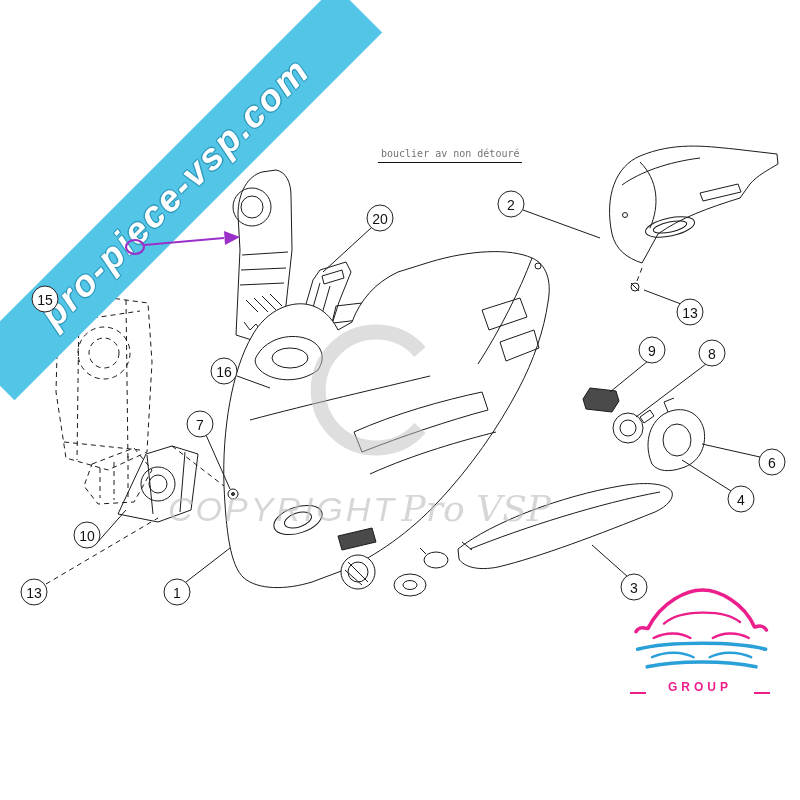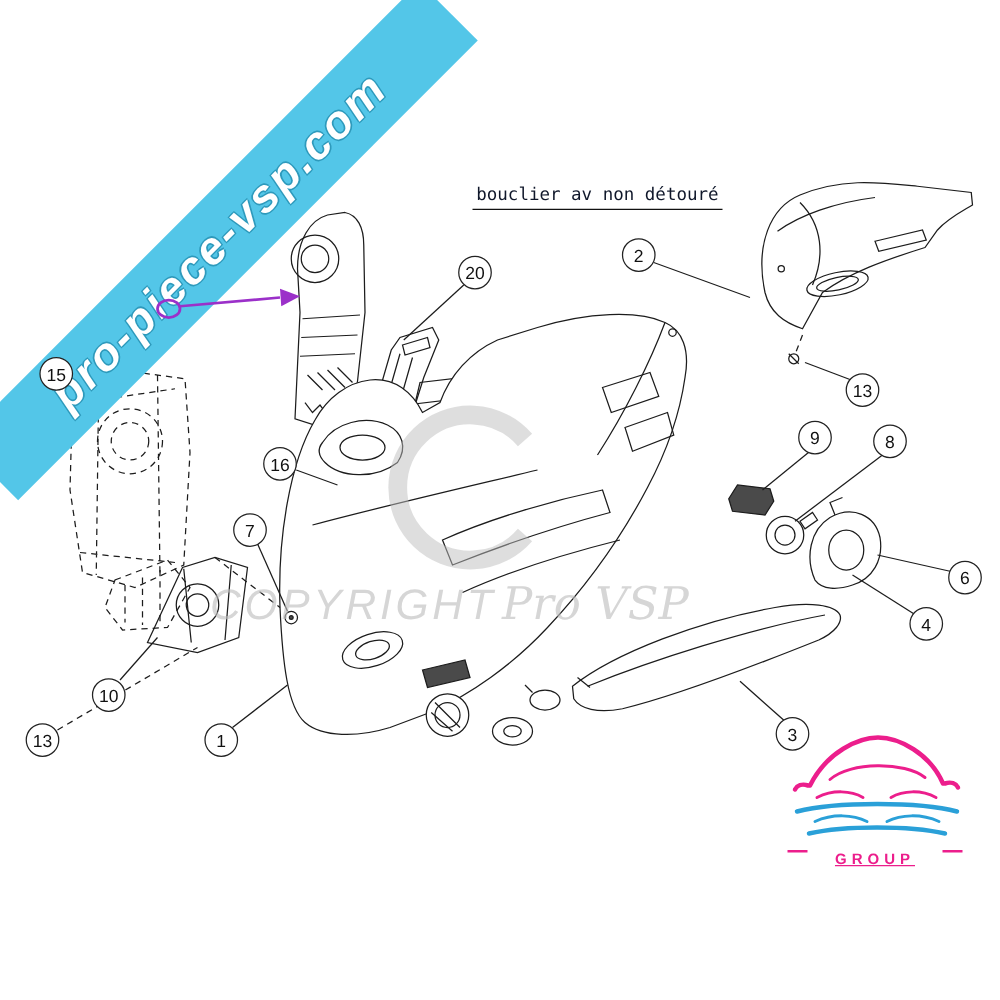--- a/index.html
+++ b/index.html
@@ -20,21 +20,21 @@
   .banner span {
     color:#fff; font-weight:bold; font-style:italic;
     font-size:37px; letter-spacing:2px; white-space:nowrap;
     text-shadow:1px 1px 0 var(--banner_outline), -1px -1px 0 var(--banner_outline),
                 1px -1px 0 var(--banner_outline), -1px 1px 0 var(--banner_outline);
   }
 
   
   .part-label {
     position:absolute; left:378px; top:148px; z-index:4;
-    font-family:"DejaVu Sans Mono", monospace; font-size:14px; color:#0f172a;
+    font-family:"DejaVu Sans Mono", monospace; font-size:10px; color:#737373;
     border-bottom:1.5px solid #111; padding:0 3px 3px 3px; white-space:nowrap;
   }
 
   
   .diagram-svg, .overlay-svg {
     position:absolute; left:0; top:0; width:800px; height:800px;
   }
   .diagram-svg { z-index:2; }
   .overlay-svg { z-index:7; pointer-events:none; }
 
@@ -53,35 +53,35 @@
   .callout {
     position:absolute; width:27px; height:27px; box-sizing:border-box;
     border:1.6px solid #222; border-radius:50%; background:#fff;
     display:flex; align-items:center; justify-content:center;
     transform:translate(-50%,-50%);
     font-size:14px; color:#111;
   }
 
   
   .copyright {
-    position:absolute; left:168px; top:463px; z-index:5;
+    position:absolute; left:168px; top:488px; z-index:5;
     color:var(--watermark); opacity:.62; white-space:nowrap;
   }
   .copyright .caps   { font-size:34px; letter-spacing:3px; font-style:italic; }
   .copyright .script { font-size:36px; font-style:italic; font-family:"DejaVu Serif", serif; }
 
   
   .logo {
     position:absolute; left:600px; top:582px; width:200px; height:210px; z-index:5;
     display:flex; flex-direction:column; align-items:center;
   }
   .logo svg { width:200px; height:96px; }
   .logo .group-row {
-    display:flex; align-items:flex-start; gap:22px; margin-top:2px;
-    color:var(--logo_pink); font-size:12px; font-weight:bold; letter-spacing:4px;text-decoration:underline;
+    display:flex; align-items:flex-end; gap:22px; margin-top:2px;
+    color:var(--logo_pink); font-size:12px; font-weight:bold; letter-spacing:4px;
   }
   .logo .dash-line { width:16px; height:2px; background:var(--logo_pink); }
   .logo .name-top {
     color:var(--logo_pink); font-size:50px; font-weight:bold; font-style:italic;
     line-height:1; margin-top:-2px;
   }
   .logo .nut { font-size:15px; vertical-align:super; font-style:normal; }
   .logo .name-bottom {
     color:var(--logo_blue); font-size:46px; font-weight:bold; font-style:italic;
     letter-spacing:8px; line-height:1; margin-top:-6px;
@@ -252,21 +252,21 @@
       <div class="callout" style="left: 45px; top: 299px;">15</div>
       <div class="callout" style="left: 380px; top: 218px;">20</div>
       <div class="callout" style="left: 511px; top: 204px;">2</div>
       <div class="callout" style="left: 690px; top: 312px;">13</div>
       <div class="callout" style="left: 652px; top: 350px;">9</div>
       <div class="callout" style="left: 712px; top: 353px;">8</div>
       <div class="callout" style="left: 772px; top: 462px;">6</div>
       <div class="callout" style="left: 741px; top: 499px;">4</div>
       <div class="callout" style="left: 224px; top: 371px;">16</div>
       <div class="callout" style="left: 200px; top: 424px;">7</div>
-      <div class="callout" style="left: 87px; top: 556px; text-align: center;">10</div>
+      <div class="callout" style="left: 87px; top: 535px; text-align: center;">10</div>
       <div class="callout" style="left: 34px; top: 592px;">13</div>
       <div class="callout" style="left: 177px; top: 592px;">1</div>
       <div class="callout" style="left: 634px; top: 587px;">3</div>
     </div>
 
   <div class="logo">
     <svg viewBox="0 0 200 120">
 
       <path class="pink" d="M 35,58 C 52,24 84,10 103,10 C 124,10 155,26 168,56"></path>
       <path class="pink" d="M 33,58 C 27,56 22,58 20,62"></path>

